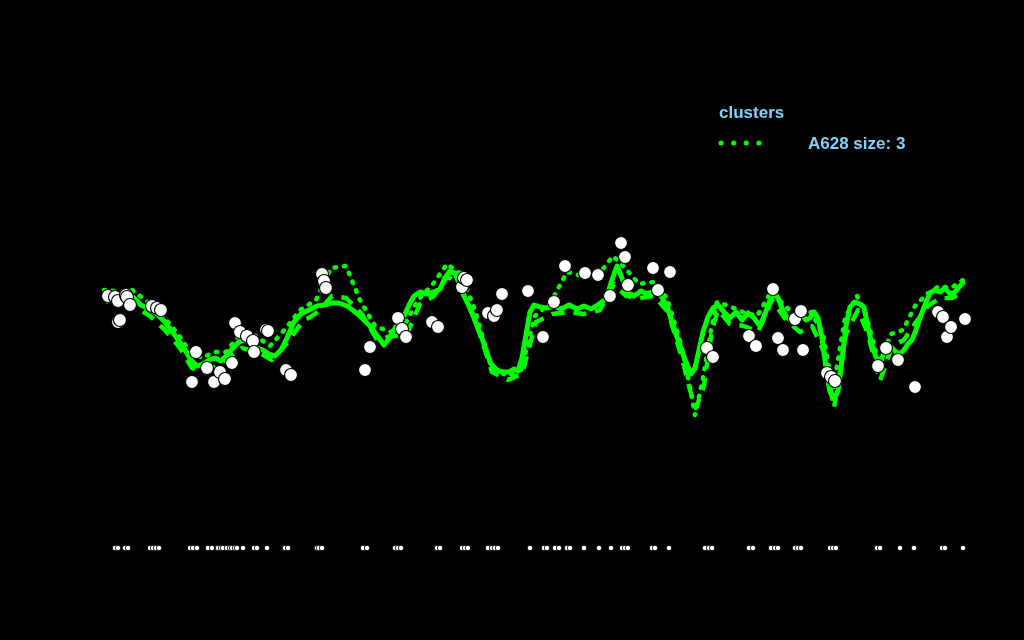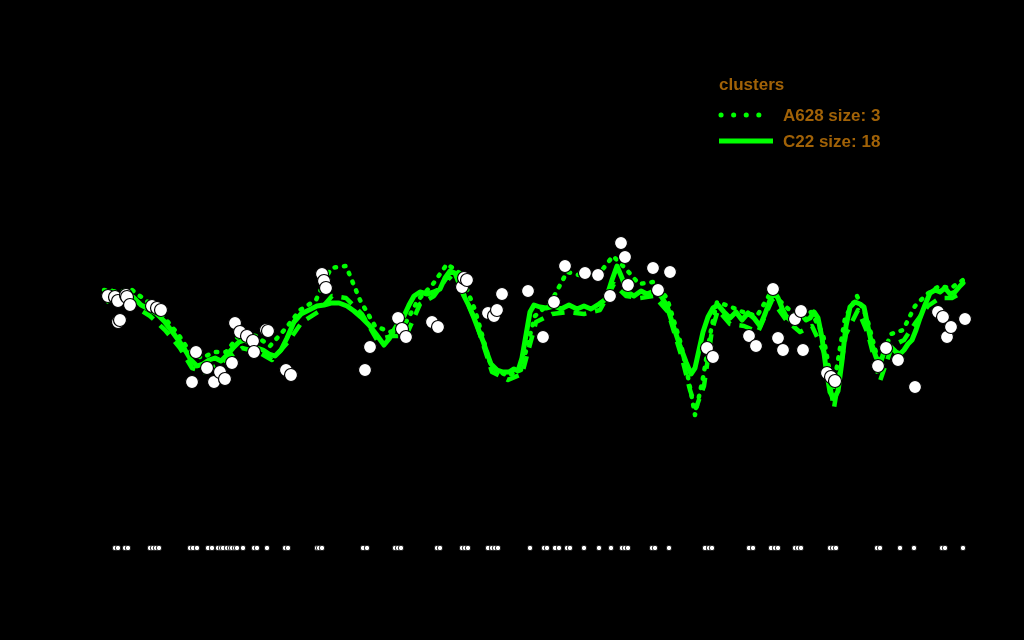--- a/index.html
+++ b/index.html
@@ -9,21 +9,21 @@
     font-family:"Liberation Sans", sans-serif;
     position:relative;overflow:hidden;
   }
   .figure{position:absolute;left:0;top:0;width:1024px;height:640px;}
   svg.chart{position:absolute;left:0;top:0;}
   .legend{
     position:absolute;left:716px;top:76px;
     font-weight:bold;font-size:17px;line-height:1;
   }
   .legend-title{margin:0 0 9px 3px;}
-  .legend-row{display:flex;align-items:center;height:26px;}
+  .legend-row{display:flex;align-items:center;height:26px;gap:25px;}
   .legend-row .sample{display:block;margin-right:9px;}
   .legend-label{white-space:nowrap;}
 </style>
 </head>
 <body>
 
 <div class="figure">
   <svg class="chart" width="1024" height="640" viewBox="0 0 1024 640">
     <g>
         <polyline points="104,290 118,292 132,290 148,302 163,316 178,334 190,352 202,358 214,352 226,352 240,334 256,336 270,346 286,328 300,310 316,300 331,268 346,266 360,300 375,326 390,332 404,326 418,300 433,284 447,264 461,274 475,310 491,366 507,376 521,370 535,316 551,302 567,272 583,276 599,274 613,256 625,268 639,284 653,282 667,298 681,344 689,382 695,415 703,378 711,330 717,302 729,306 743,312 757,316 771,292 785,306 799,318 811,312 823,334 833,390 845,318 857,296 867,318 879,364 891,334 903,330 915,306 927,294 939,286 951,288 963,280" fill="none" stroke="#00ff00" stroke-width="4.5" stroke-linejoin="round" stroke-linecap="round" stroke-dasharray="1.5 8"></polyline>
@@ -189,31 +189,25 @@
         <circle cx="877" cy="548" r="2.7" fill="#ffffff" stroke="#000000" stroke-width="0.8"></circle>
         <circle cx="880" cy="548" r="2.7" fill="#ffffff" stroke="#000000" stroke-width="0.8"></circle>
         <circle cx="900" cy="548" r="2.7" fill="#ffffff" stroke="#000000" stroke-width="0.8"></circle>
         <circle cx="914" cy="548" r="2.7" fill="#ffffff" stroke="#000000" stroke-width="0.8"></circle>
         <circle cx="942" cy="548" r="2.7" fill="#ffffff" stroke="#000000" stroke-width="0.8"></circle>
         <circle cx="945" cy="548" r="2.7" fill="#ffffff" stroke="#000000" stroke-width="0.8"></circle>
         <circle cx="963" cy="548" r="2.7" fill="#ffffff" stroke="#000000" stroke-width="0.8"></circle>
       </g>
   </svg>
 
-  <div class="legend" style="color: #a16207;">
+  <div class="legend" style="color: #7dd3fc; margin-top: 28px;">
     <div class="legend-title">clusters</div>
 
     <div class="legend-row">
       <svg class="sample" width="58" height="12" viewBox="0 0 58 12">
         <line x1="5" y1="6" x2="55" y2="6" stroke="#00ff00" stroke-width="5" stroke-linecap="round" stroke-dasharray="0.1 12.5"></line>
       </svg>
       <span class="legend-label">A628 size: 3</span>
     </div>
 
 
-    <div class="legend-row">
-      <svg class="sample" width="58" height="12" viewBox="0 0 58 12">
-        <line x1="3" y1="6" x2="57" y2="6" stroke="#00ff00" stroke-width="5" stroke-linecap="butt"></line>
-      </svg>
-      <span class="legend-label">C22 size: 18</span>
-    </div>
   </div>
 </div>
 
 </body></html>

